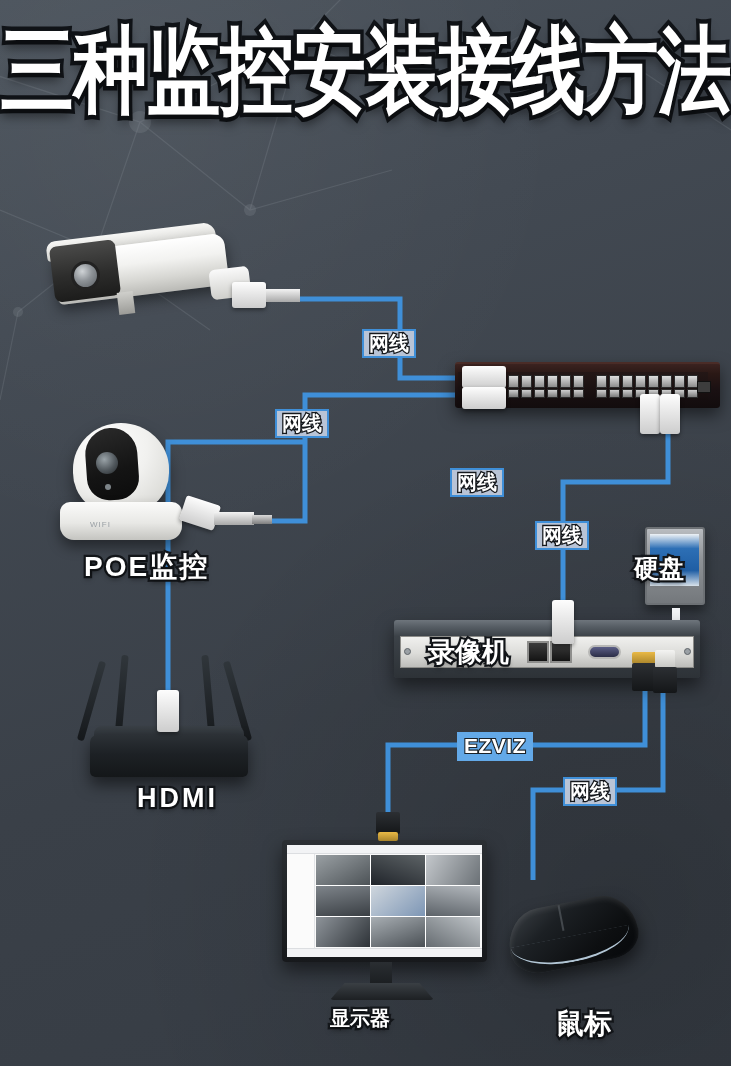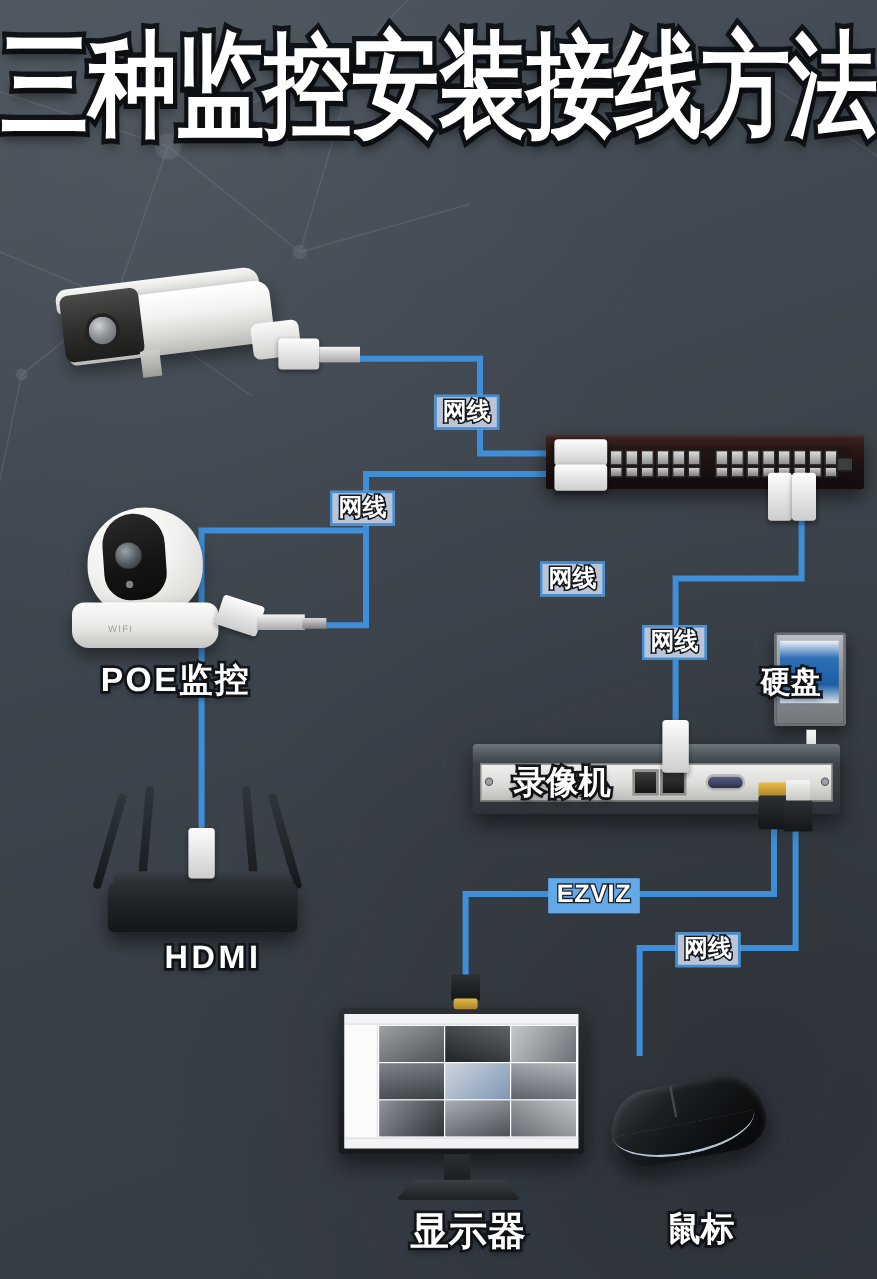--- a/index.html
+++ b/index.html
@@ -437,21 +437,21 @@
           <div class="mon-cell" style="background:linear-gradient(190deg,#b3b8bd,#5c6268);"></div>
           <div class="mon-cell" style="background:linear-gradient(130deg,#8e949a,#2e3338);"></div>
           <div class="mon-cell" style="background:linear-gradient(160deg,#a8aeb3,#4a5055);"></div>
           <div class="mon-cell" style="background:linear-gradient(210deg,#c0c5c9,#666c71);"></div>
         </div>
       </div>
     </div>
     <div class="mon-neck"></div>
     <div class="mon-foot"></div>
   </div>
-  <div class="dev-label" style="left:342px;top:1005px;font-size:32px;">显示器</div>
+  <div class="dev-label" style="left:330px;top:1005px;font-size:20px;">显示器</div>
 
   <div class="dev">
     <div class="mouse"></div>
     <div class="mouse-split"></div>
     <div class="mouse-ring"></div>
   </div>
   <div class="dev-label" style="left:556px;top:1005px;font-size:28px;">鼠标</div>
 
   <div class="tag" style="left:362px;top:329px;">网线</div>
   <div class="tag" style="left:275px;top:409px;">网线</div>

